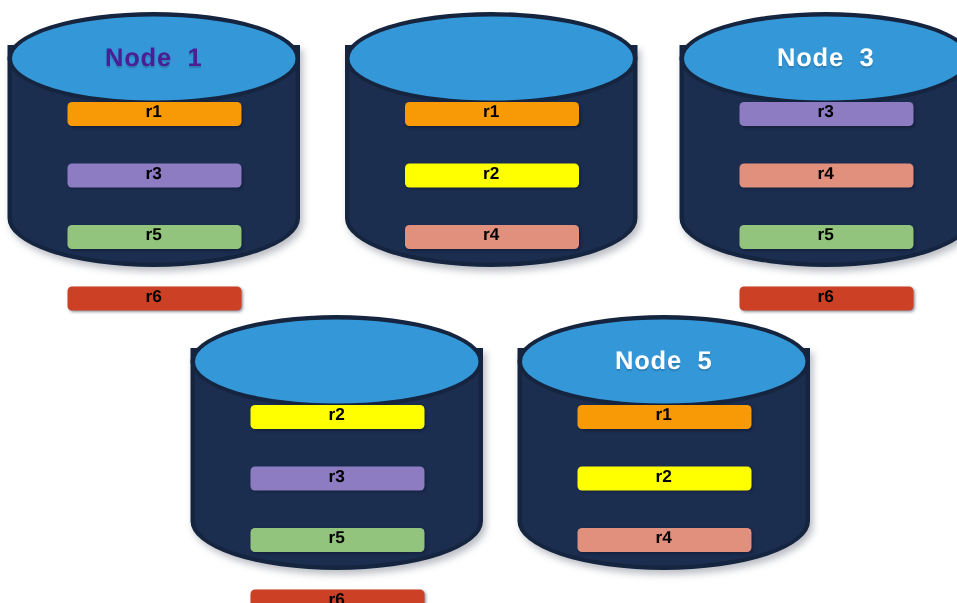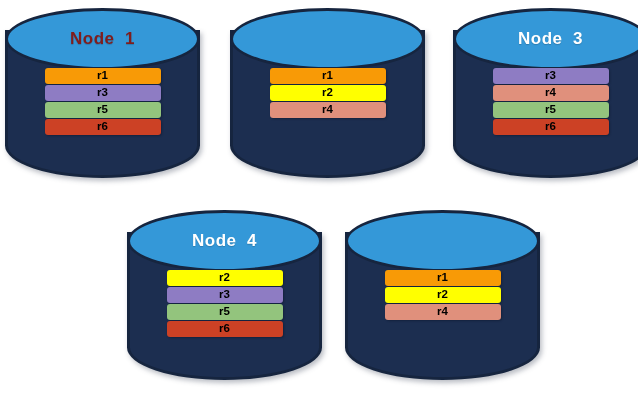--- a/index.html
+++ b/index.html
@@ -79,21 +79,21 @@
   
   .records {
     position: absolute;
     left: 0;
     top: 58px;
     width: 100%;
     z-index: 5;
     display: flex;
     flex-direction: column;
     align-items: center;
-    gap: 1px;
+    gap: 25px;
     padding-top: 2px;
     box-sizing: border-box;
   }
 
   .record-bar {
     width: 116px;
     height: 16px;
     border-radius: 3px;
     display: flex;
     align-items: center;
@@ -106,21 +106,21 @@
     box-sizing: border-box;
   }
 </style>
 </head>
 <body>
 
 <div id="canvas">
     <div class="node" style="left: 5px; top: 8px;">
       <div class="node-body" style="background: rgb(28, 46, 80); border-color: rgb(22, 37, 63);"></div>
       <div class="node-top" style="background: rgb(52, 152, 216); border-color: rgb(22, 37, 63);"></div>
-      <div class="node-title" style="color: #7f1d1d;">Node  1</div>
+      <div class="node-title" style="color: #4c1d95;">Node  1</div>
       <div class="records">
         <div class="record-bar" style="background: rgb(248, 154, 6); color: rgb(0, 0, 0);">r1</div>
         <div class="record-bar" style="background: rgb(142, 124, 195); color: rgb(0, 0, 0);">r3</div>
         <div class="record-bar" style="background: rgb(147, 196, 125); color: rgb(0, 0, 0);">r5</div>
         <div class="record-bar" style="background: rgb(204, 65, 37); color: rgb(0, 0, 0);">r6</div>
       </div>
     </div>
     <div class="node" style="left: 230px; top: 8px;">
       <div class="node-body" style="background: rgb(28, 46, 80); border-color: rgb(22, 37, 63);"></div>
       <div class="node-top" style="background: rgb(52, 152, 216); border-color: rgb(22, 37, 63);"></div>
@@ -137,30 +137,30 @@
       <div class="records">
         <div class="record-bar" style="background: rgb(142, 124, 195); color: rgb(0, 0, 0);">r3</div>
         <div class="record-bar" style="background: rgb(224, 144, 124); color: rgb(0, 0, 0);">r4</div>
         <div class="record-bar" style="background: rgb(147, 196, 125); color: rgb(0, 0, 0);">r5</div>
         <div class="record-bar" style="background: rgb(204, 65, 37); color: rgb(0, 0, 0);">r6</div>
       </div>
     </div>
     <div class="node" style="left: 127px; top: 210px;">
       <div class="node-body" style="background: rgb(28, 46, 80); border-color: rgb(22, 37, 63);"></div>
       <div class="node-top" style="background: rgb(52, 152, 216); border-color: rgb(22, 37, 63);"></div>
-      <div class="node-title" style="color: rgb(255, 255, 255);">Node  4</div>
       <div class="records">
         <div class="record-bar" style="background: rgb(255, 255, 0); color: rgb(0, 0, 0);">r2</div>
         <div class="record-bar" style="background: rgb(142, 124, 195); color: rgb(0, 0, 0);">r3</div>
         <div class="record-bar" style="background: rgb(147, 196, 125); color: rgb(0, 0, 0);">r5</div>
         <div class="record-bar" style="background: rgb(204, 65, 37); color: rgb(0, 0, 0);">r6</div>
       </div>
     </div>
     <div class="node" style="left: 345px; top: 210px;">
       <div class="node-body" style="background: rgb(28, 46, 80); border-color: rgb(22, 37, 63);"></div>
       <div class="node-top" style="background: rgb(52, 152, 216); border-color: rgb(22, 37, 63);"></div>
+      <div class="node-title" style="color: rgb(255, 255, 255);">Node  5</div>
       <div class="records">
         <div class="record-bar" style="background: rgb(248, 154, 6); color: rgb(0, 0, 0);">r1</div>
         <div class="record-bar" style="background: rgb(255, 255, 0); color: rgb(0, 0, 0);">r2</div>
         <div class="record-bar" style="background: rgb(224, 144, 124); color: rgb(0, 0, 0);">r4</div>
       </div>
     </div>
   </div>
 
 </body></html>

